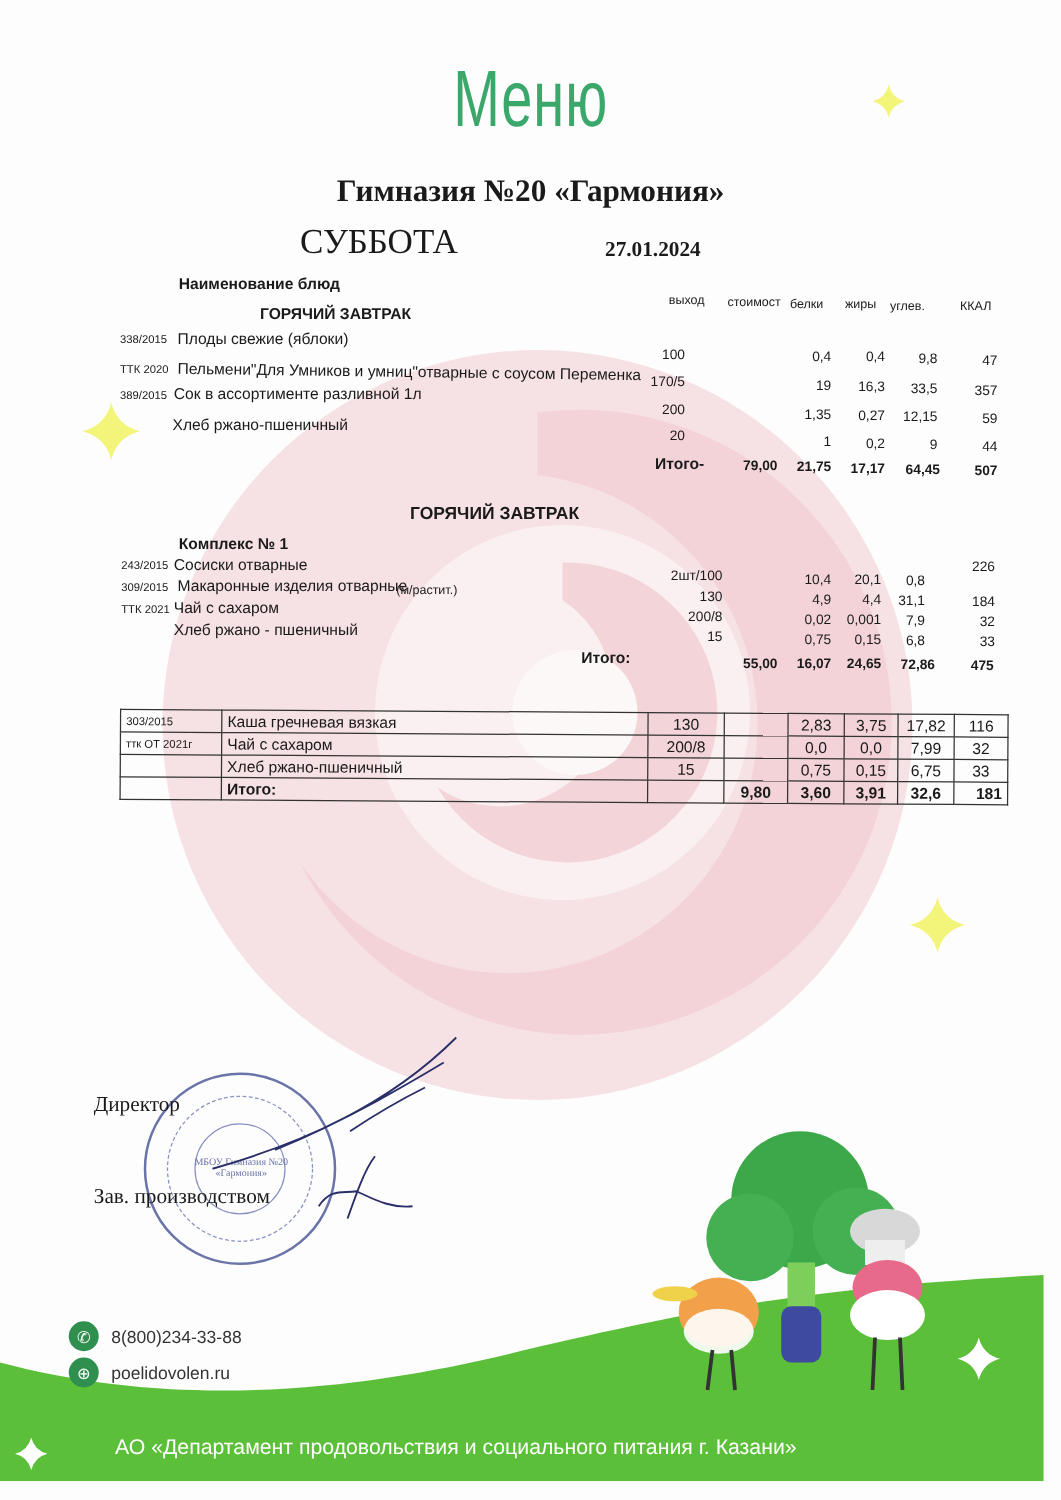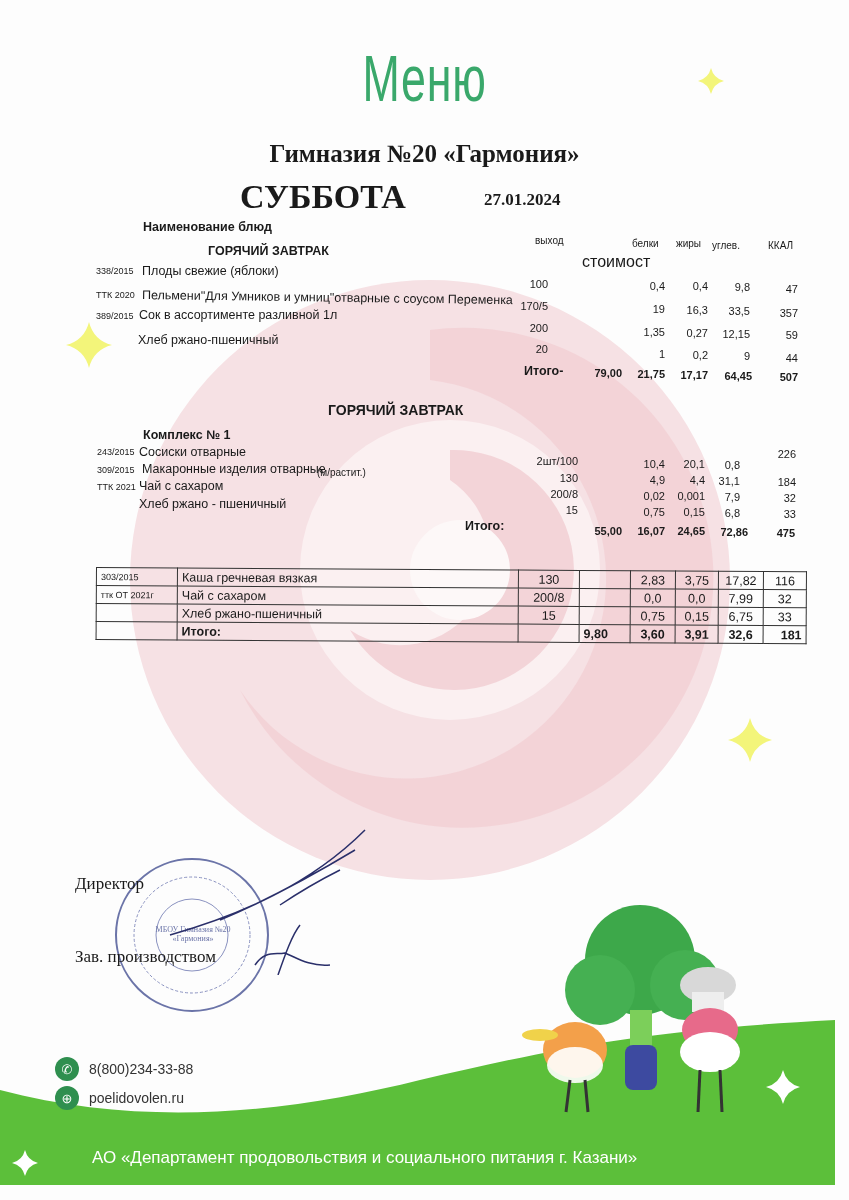--- a/index.html
+++ b/index.html
@@ -1,21 +1,21 @@
 <!DOCTYPE html>
 <html><head>
 <meta charset="utf-8">
 <style>
   html, body { margin:0; padding:0; }
   body { width:849px; height:1200px; position:relative; overflow:hidden; background:#fdfdfd; font-family:"Liberation Sans", sans-serif; color:#1a1a1a; }
   .abs { position:absolute; }
   .swirl { position:absolute; left:120px; top:270px; width:620px; height:620px; }
   .title-menu { left:0; width:849px; top:42px; text-align:center; font-family:"Liberation Sans", sans-serif; font-size:64px; color:#3aa86b; font-weight:normal; letter-spacing:1px; transform:scaleX(0.7); }
   .school { left:0; width:849px; top:140px; text-align:center; font-family:"Liberation Serif", serif; font-weight:bold; font-size:25px; }
-  .day { left:240px; top:178px; font-family:"Liberation Serif", serif; font-weight:bold; font-size:34px; }
+  .day { left:240px; top:178px; font-family:"Liberation Serif", serif; font-weight:normal; font-size:28px; }
   .date { left:484px; top:190px; font-family:"Liberation Serif", serif; font-weight:bold; font-size:17px; }
   .t12 { font-size:12.5px; }
   .code { font-size:9px; }
   .bold { font-weight:bold; }
   .num { text-align:right; width:50px; font-size:11px; }
   .box-table { position:absolute; left:96px; top:567px; border-collapse:collapse; font-size:12.5px; transform:rotate(0.35deg); transform-origin:left top; }
   .box-table td { border:1px solid #333; padding:1px 4px; height:15px; }
   .sparkle { position:absolute; }
   .footer-green { position:absolute; left:0; top:990px; width:835px; height:195px; }
   .contact { position:absolute; left:55px; display:flex; align-items:center; gap:10px; font-size:14px; color:#333; }
@@ -44,21 +44,21 @@
     <path d="M10 0 Q12 8 20 10 Q12 12 10 20 Q8 12 0 10 Q8 8 10 0Z" fill="#f3f57a"></path>
   </svg>
 
 <div class="abs title-menu">Меню</div>
 <div class="abs school">Гимназия №20 «Гармония»</div>
 <div class="abs day">СУББОТА</div>
 <div class="abs date">27.01.2024</div>
 
 <div class="abs t12 bold" style="left:143px;top:220px">Наименование  блюд</div>
 <div class="abs" style="left:535px;top:235px;font-size:10px">выход</div>
-<div class="abs" style="left:582px;top:253px;font-size:16px">стоимост</div>
+<div class="abs" style="left:582px;top:237px;font-size:10px">стоимост</div>
 <div class="abs" style="left:632px;top:238px;font-size:10px">белки</div>
 <div class="abs" style="left:676px;top:238px;font-size:10px">жиры</div>
 <div class="abs" style="left:712px;top:240px;font-size:10px">углев.</div>
 <div class="abs" style="left:768px;top:240px;font-size:10px">ККАЛ</div>
 
 <div class="abs t12 bold" style="left:208px;top:244px">ГОРЯЧИЙ  ЗАВТРАК</div>
 
 <div>
   <span class="abs code" style="left:96px;top:266px">338/2015</span>
   <span class="abs t12" style="left:142px;top:264px">Плоды свежие (яблоки)</span>
@@ -180,21 +180,21 @@
     <td></td>
     <td style="text-align:center">0,75</td>
     <td style="text-align:center">0,15</td>
     <td style="text-align:center">6,75</td>
     <td style="text-align:center">33</td>
   </tr>
   <tr>
     <td></td>
     <td class="bold">Итого:</td>
     <td></td>
-    <td class="bold" style="text-align:left">9,80</td>
+    <td class="bold" style="text-align:center">9,80</td>
     <td class="bold" style="text-align:center">3,60</td>
     <td class="bold" style="text-align:center">3,91</td>
     <td class="bold" style="text-align:center">32,6</td>
     <td class="bold" style="text-align:right">181</td>
   </tr>
 </tbody>
   </table>
 
 <svg class="abs" style="left:112px;top:855px;width:160px;height:160px" viewBox="0 0 160 160">
   <circle cx="80" cy="80" r="76" fill="none" stroke="#6b74a8" stroke-width="2"></circle>

